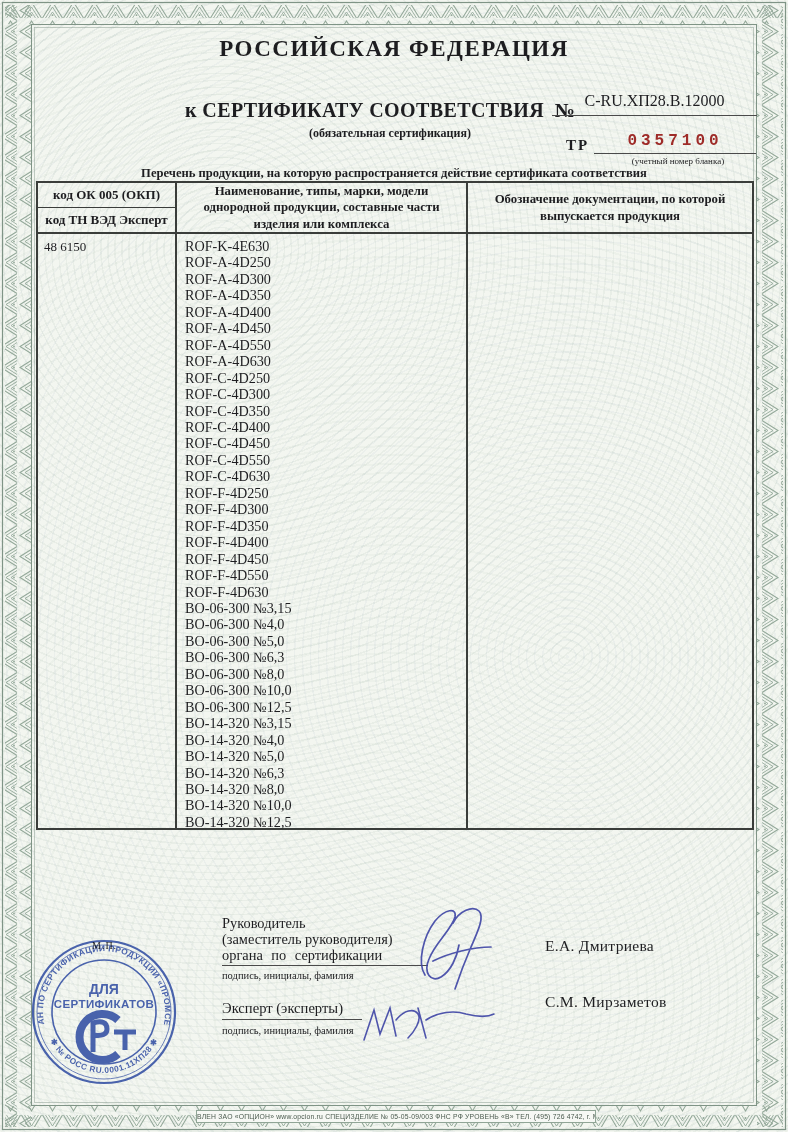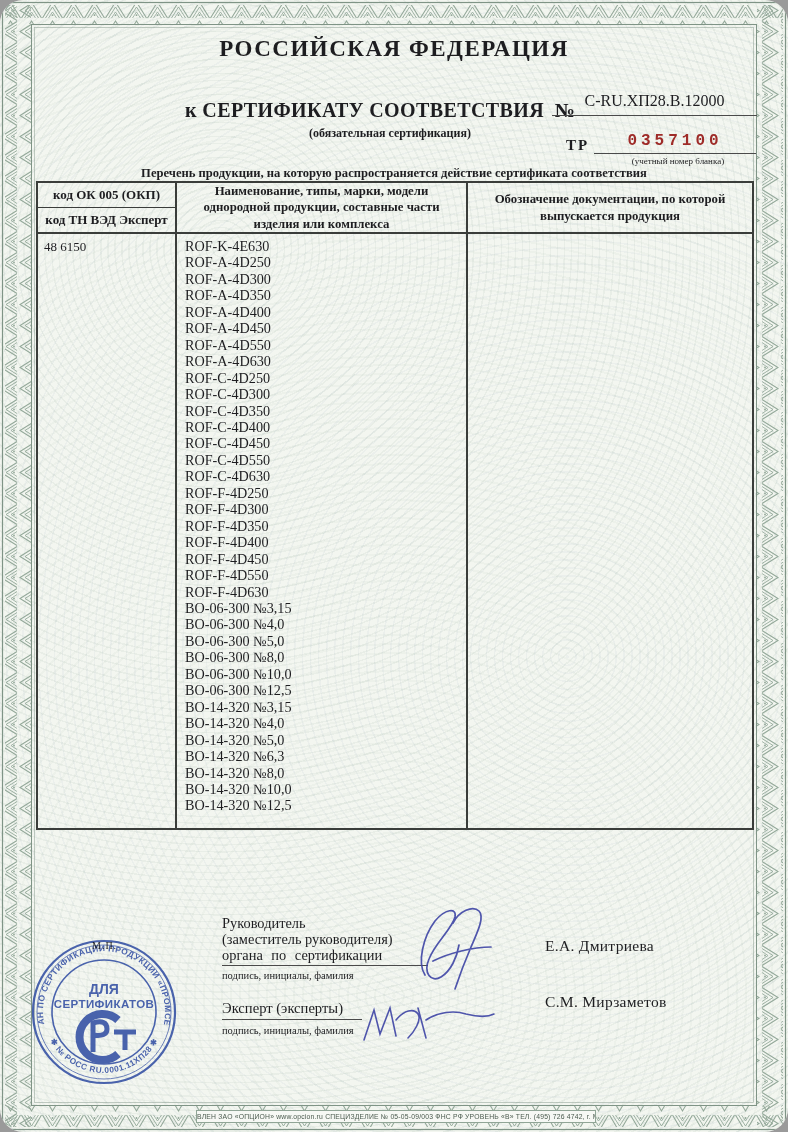--- a/index.html
+++ b/index.html
@@ -1,20 +1,20 @@
 <!DOCTYPE html>
 <html><head>
 <meta charset="utf-8">
 <style>
   * { margin:0; padding:0; box-sizing:border-box; }
   html,body { background:#9a9a9a; }
   .page {
     position:relative; width:788px; height:1132px; overflow:hidden;
     background-color:#f3f6f0;
-    font-family:"Liberation Serif", serif; color:#1d1d20;border-radius:23px;
+    font-family:"Liberation Serif", serif; color:#1d1d20;
   }
   
   .page::before {
     content:""; position:absolute; inset:0; z-index:0; pointer-events:none;
     background-image:
       repeating-radial-gradient(circle at 28% 22%, rgba(140,165,150,.10) 0 1.5px, rgba(0,0,0,0) 1.5px 7px),
       repeating-radial-gradient(circle at 72% 58%, rgba(140,160,185,.08) 0 1.5px, rgba(0,0,0,0) 1.5px 8px),
       repeating-radial-gradient(circle at 50% 88%, rgba(150,175,155,.07) 0 2px, rgba(0,0,0,0) 2px 9px);
   }
   .border-svg { position:absolute; inset:0; z-index:1; }
@@ -148,20 +148,21 @@
           <div>ROF-F-4D250</div>
           <div>ROF-F-4D300</div>
           <div>ROF-F-4D350</div>
           <div>ROF-F-4D400</div>
           <div>ROF-F-4D450</div>
           <div>ROF-F-4D550</div>
           <div>ROF-F-4D630</div>
           <div>ВО-06-300 №3,15</div>
           <div>ВО-06-300 №4,0</div>
           <div>ВО-06-300 №5,0</div>
+          <div>ВО-06-300 №6,3</div>
           <div>ВО-06-300 №8,0</div>
           <div>ВО-06-300 №10,0</div>
           <div>ВО-06-300 №12,5</div>
           <div>ВО-14-320 №3,15</div>
           <div>ВО-14-320 №4,0</div>
           <div>ВО-14-320 №5,0</div>
           <div>ВО-14-320 №6,3</div>
           <div>ВО-14-320 №8,0</div>
           <div>ВО-14-320 №10,0</div>
           <div>ВО-14-320 №12,5</div>

